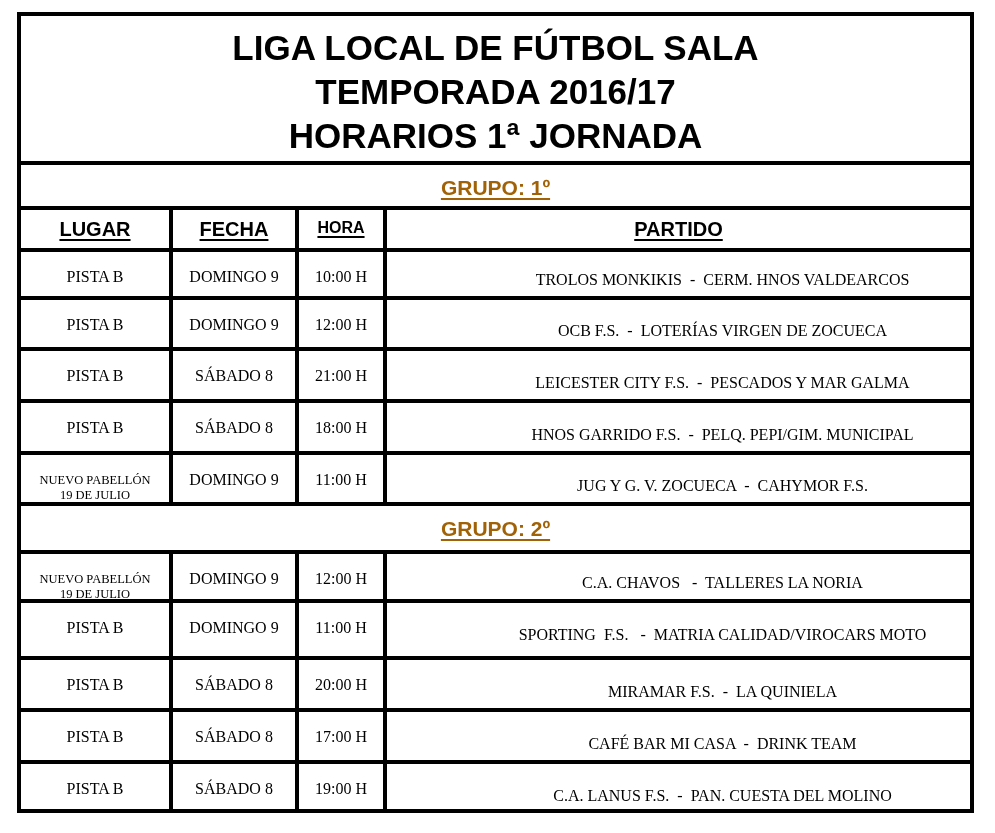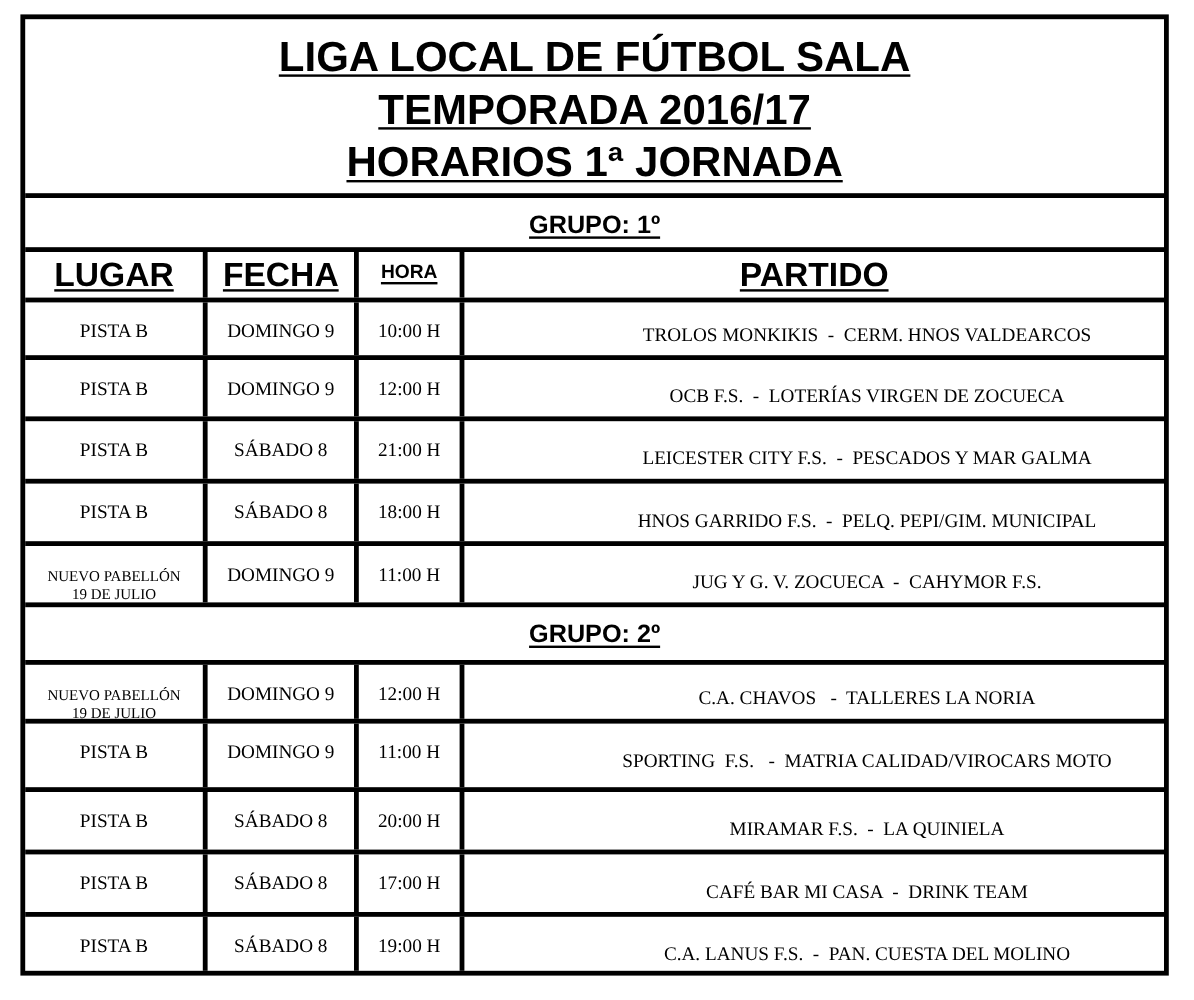--- a/index.html
+++ b/index.html
@@ -1,30 +1,30 @@
 <!DOCTYPE html>
 <html><head>
 <meta charset="utf-8">
 <style>
   html, body { margin:0; padding:0; background:#ffffff; }
   body { width:995px; height:833px; position:relative; overflow:hidden; }
   .sheet { position:absolute; left:17px; top:12px; width:957px; height:801px; box-sizing:border-box; border:4px solid #000; background:#fff; }
   .title-block { position:absolute; left:0; top:0; width:949px; height:145px; border-bottom:4px solid #000; box-sizing:content-box; }
   .title-line { position:absolute; left:0; width:100%; text-align:center; font-family:"Liberation Sans", sans-serif; font-weight:bold; font-size:35px; color:#000; line-height:40px; }
-  .title-line span { text-decoration:underline; text-decoration-thickness:2px; text-underline-offset:3px; }
-  .group-row { position:absolute; left:0; width:949px; border-bottom:4px solid #000; text-align:center; font-family:"Liberation Sans", sans-serif; font-weight:bold; font-size:21px; color:#000000; }
+  .title-line span { text-decoration-thickness:2px; text-underline-offset:3px; }
+  .group-row { position:absolute; left:0; width:949px; border-bottom:4px solid #000; text-align:center; font-family:"Liberation Sans", sans-serif; font-weight:bold; font-size:21px; color:#a16207; }
   .group-row span { text-decoration:underline; text-decoration-thickness:2px; text-underline-offset:3px; }
   .row { position:absolute; left:0; width:949px; border-bottom:4px solid #000; }
   .row.last { border-bottom:none; }
   .cell { position:absolute; top:0; height:100%; box-sizing:border-box; text-align:center; color:#000; }
   .c1 { left:0; width:152px; border-right:4px solid #000; }
   .c2 { left:152px; width:126px; border-right:4px solid #000; }
   .c3 { left:278px; width:88px; border-right:4px solid #000; }
   .c4 { left:366px; width:583px;text-align:center; }
-  .hdr .cell { font-family:"Liberation Sans", sans-serif; font-weight:bold; font-size:28px; line-height:38px; }
+  .hdr .cell { font-family:"Liberation Sans", sans-serif; font-weight:bold; font-size:20px; line-height:38px; }
   .hdr .c3 { font-size:16px; line-height:36px; }
   .hdr .cell span { text-decoration:underline; text-decoration-thickness:2px; text-underline-offset:3px; }
   .data .cell { font-family:"Liberation Serif", serif; font-size:16px; }
   .data .c1, .data .c2, .data .c3 { padding-top:16px; line-height:18px; }
   .data .c1.small { font-size:12.5px; line-height:15px; padding-top:18px; }
   .data .c4 { display:flex; align-items:flex-end; justify-content:center; padding-bottom:7px; box-sizing:border-box; white-space:pre;margin-left:44px; }
 </style>
 </head>
 <body>
 

